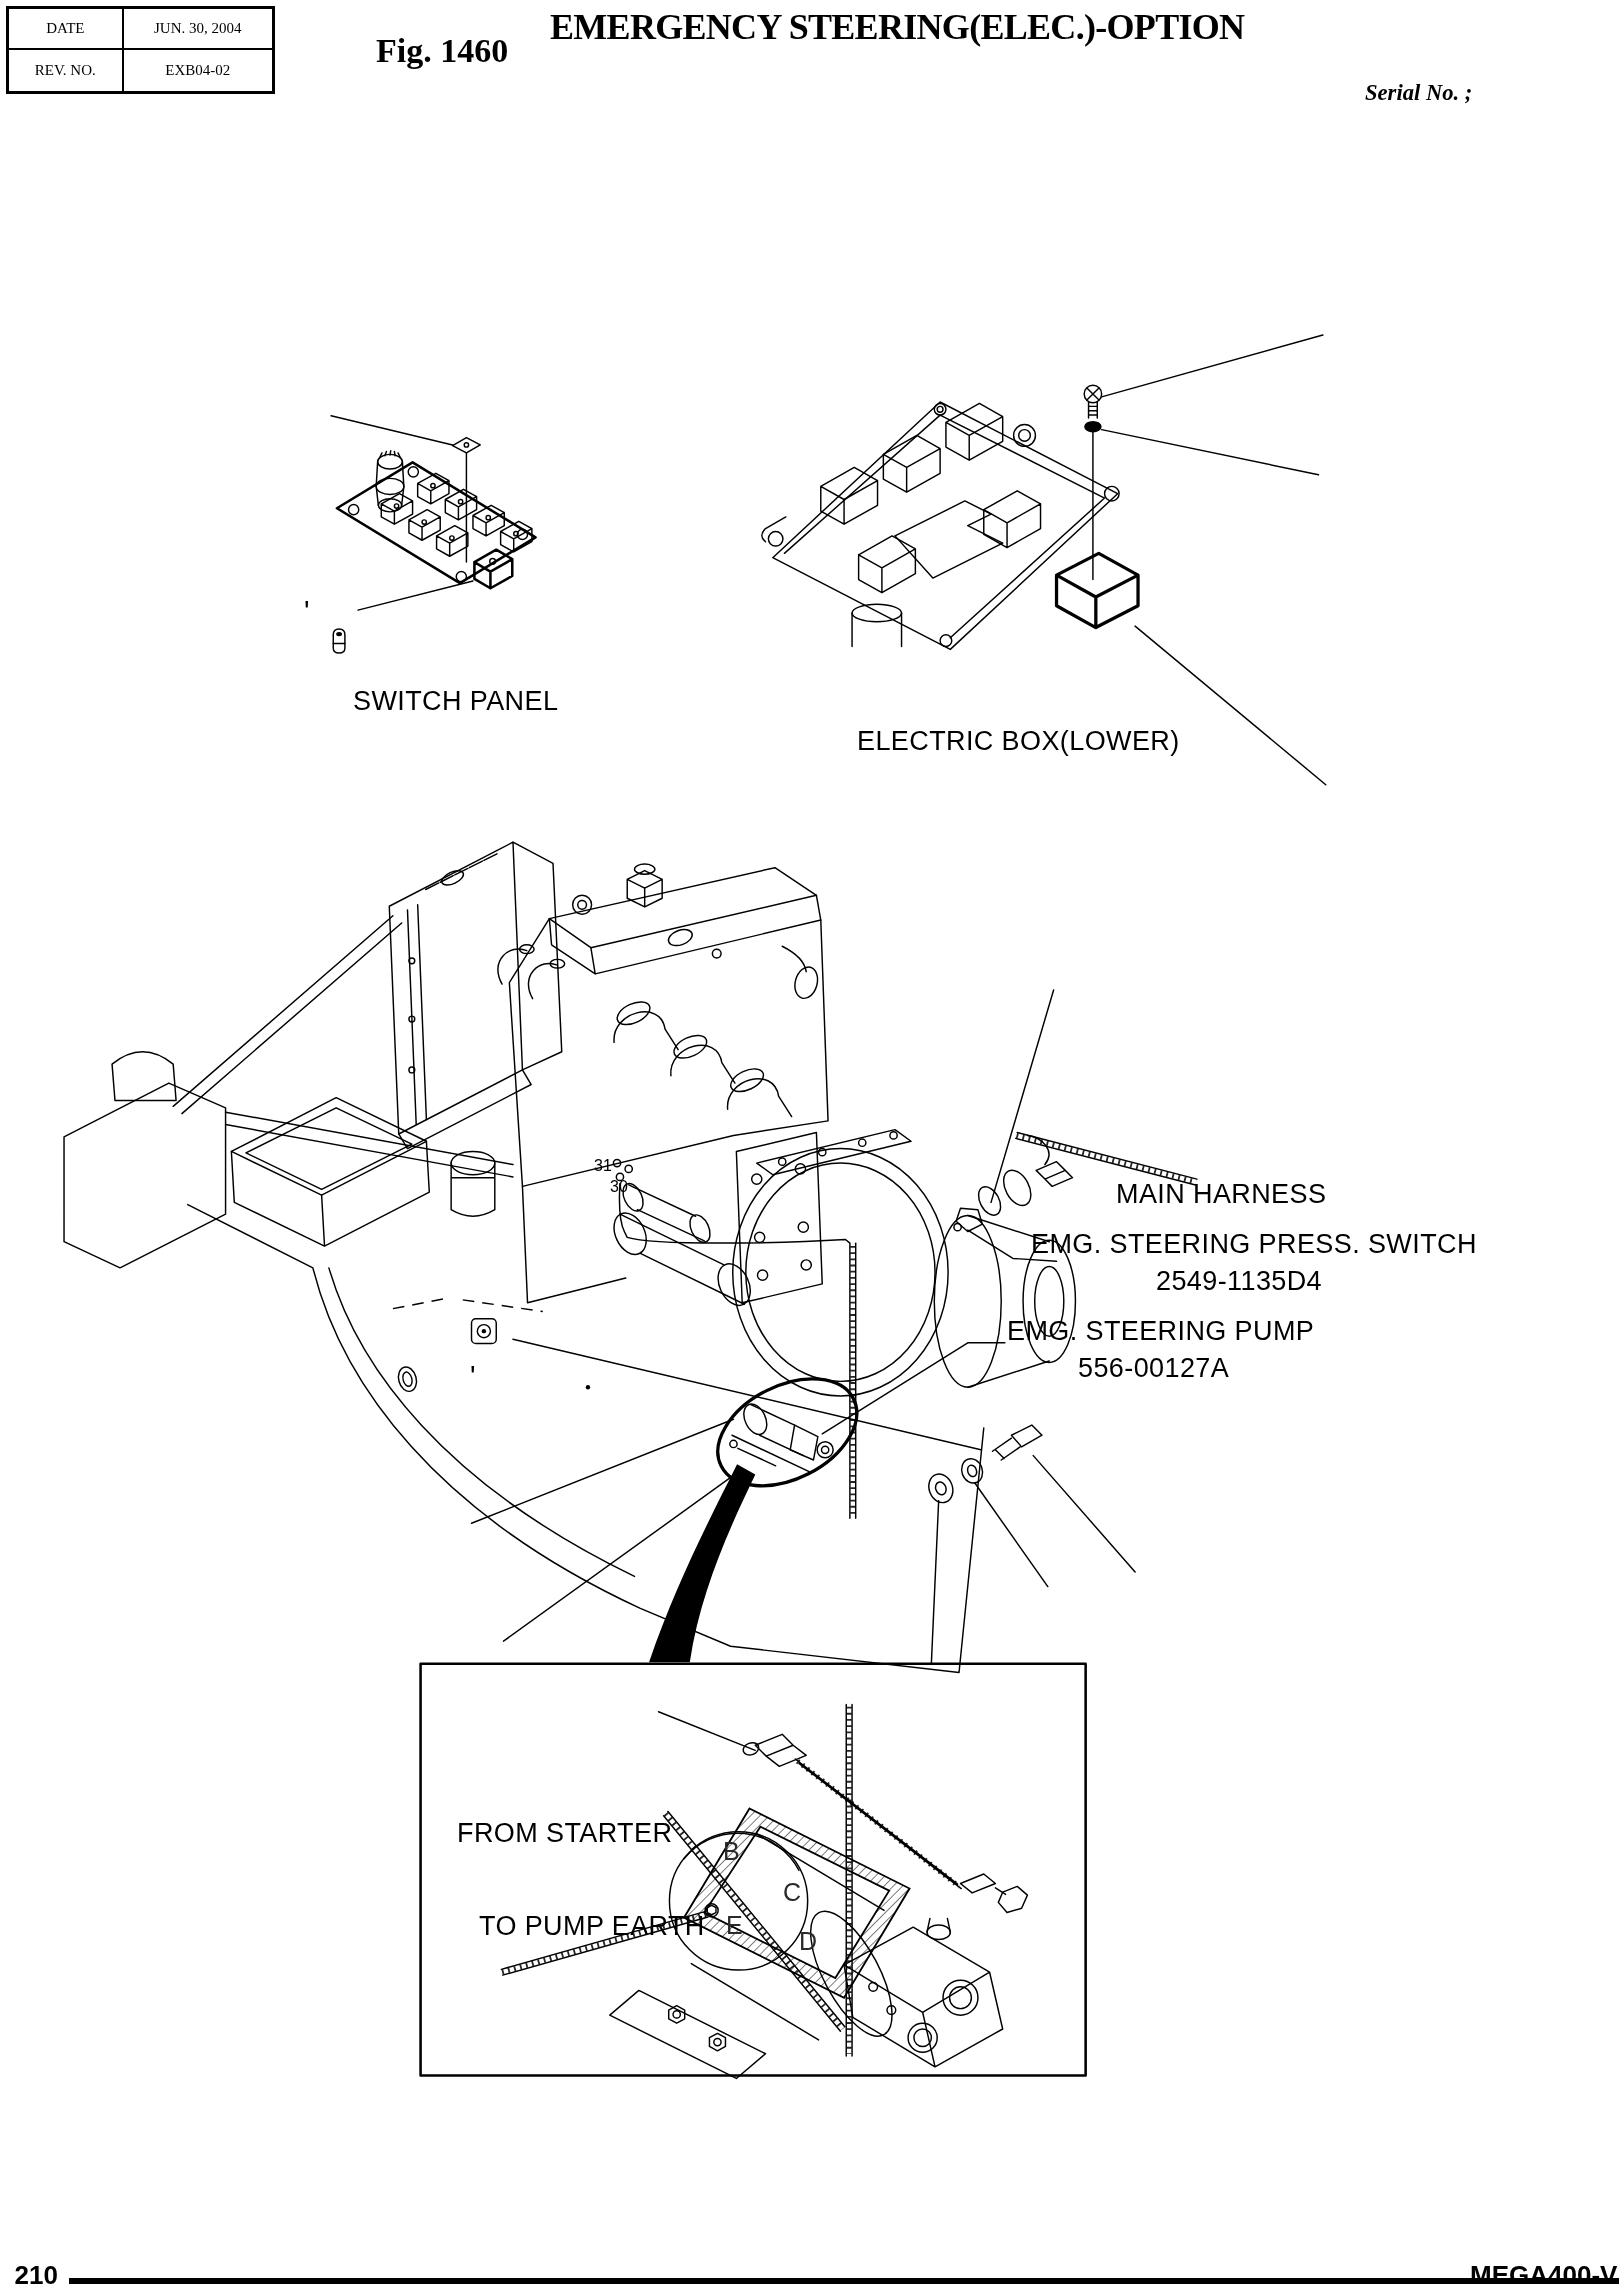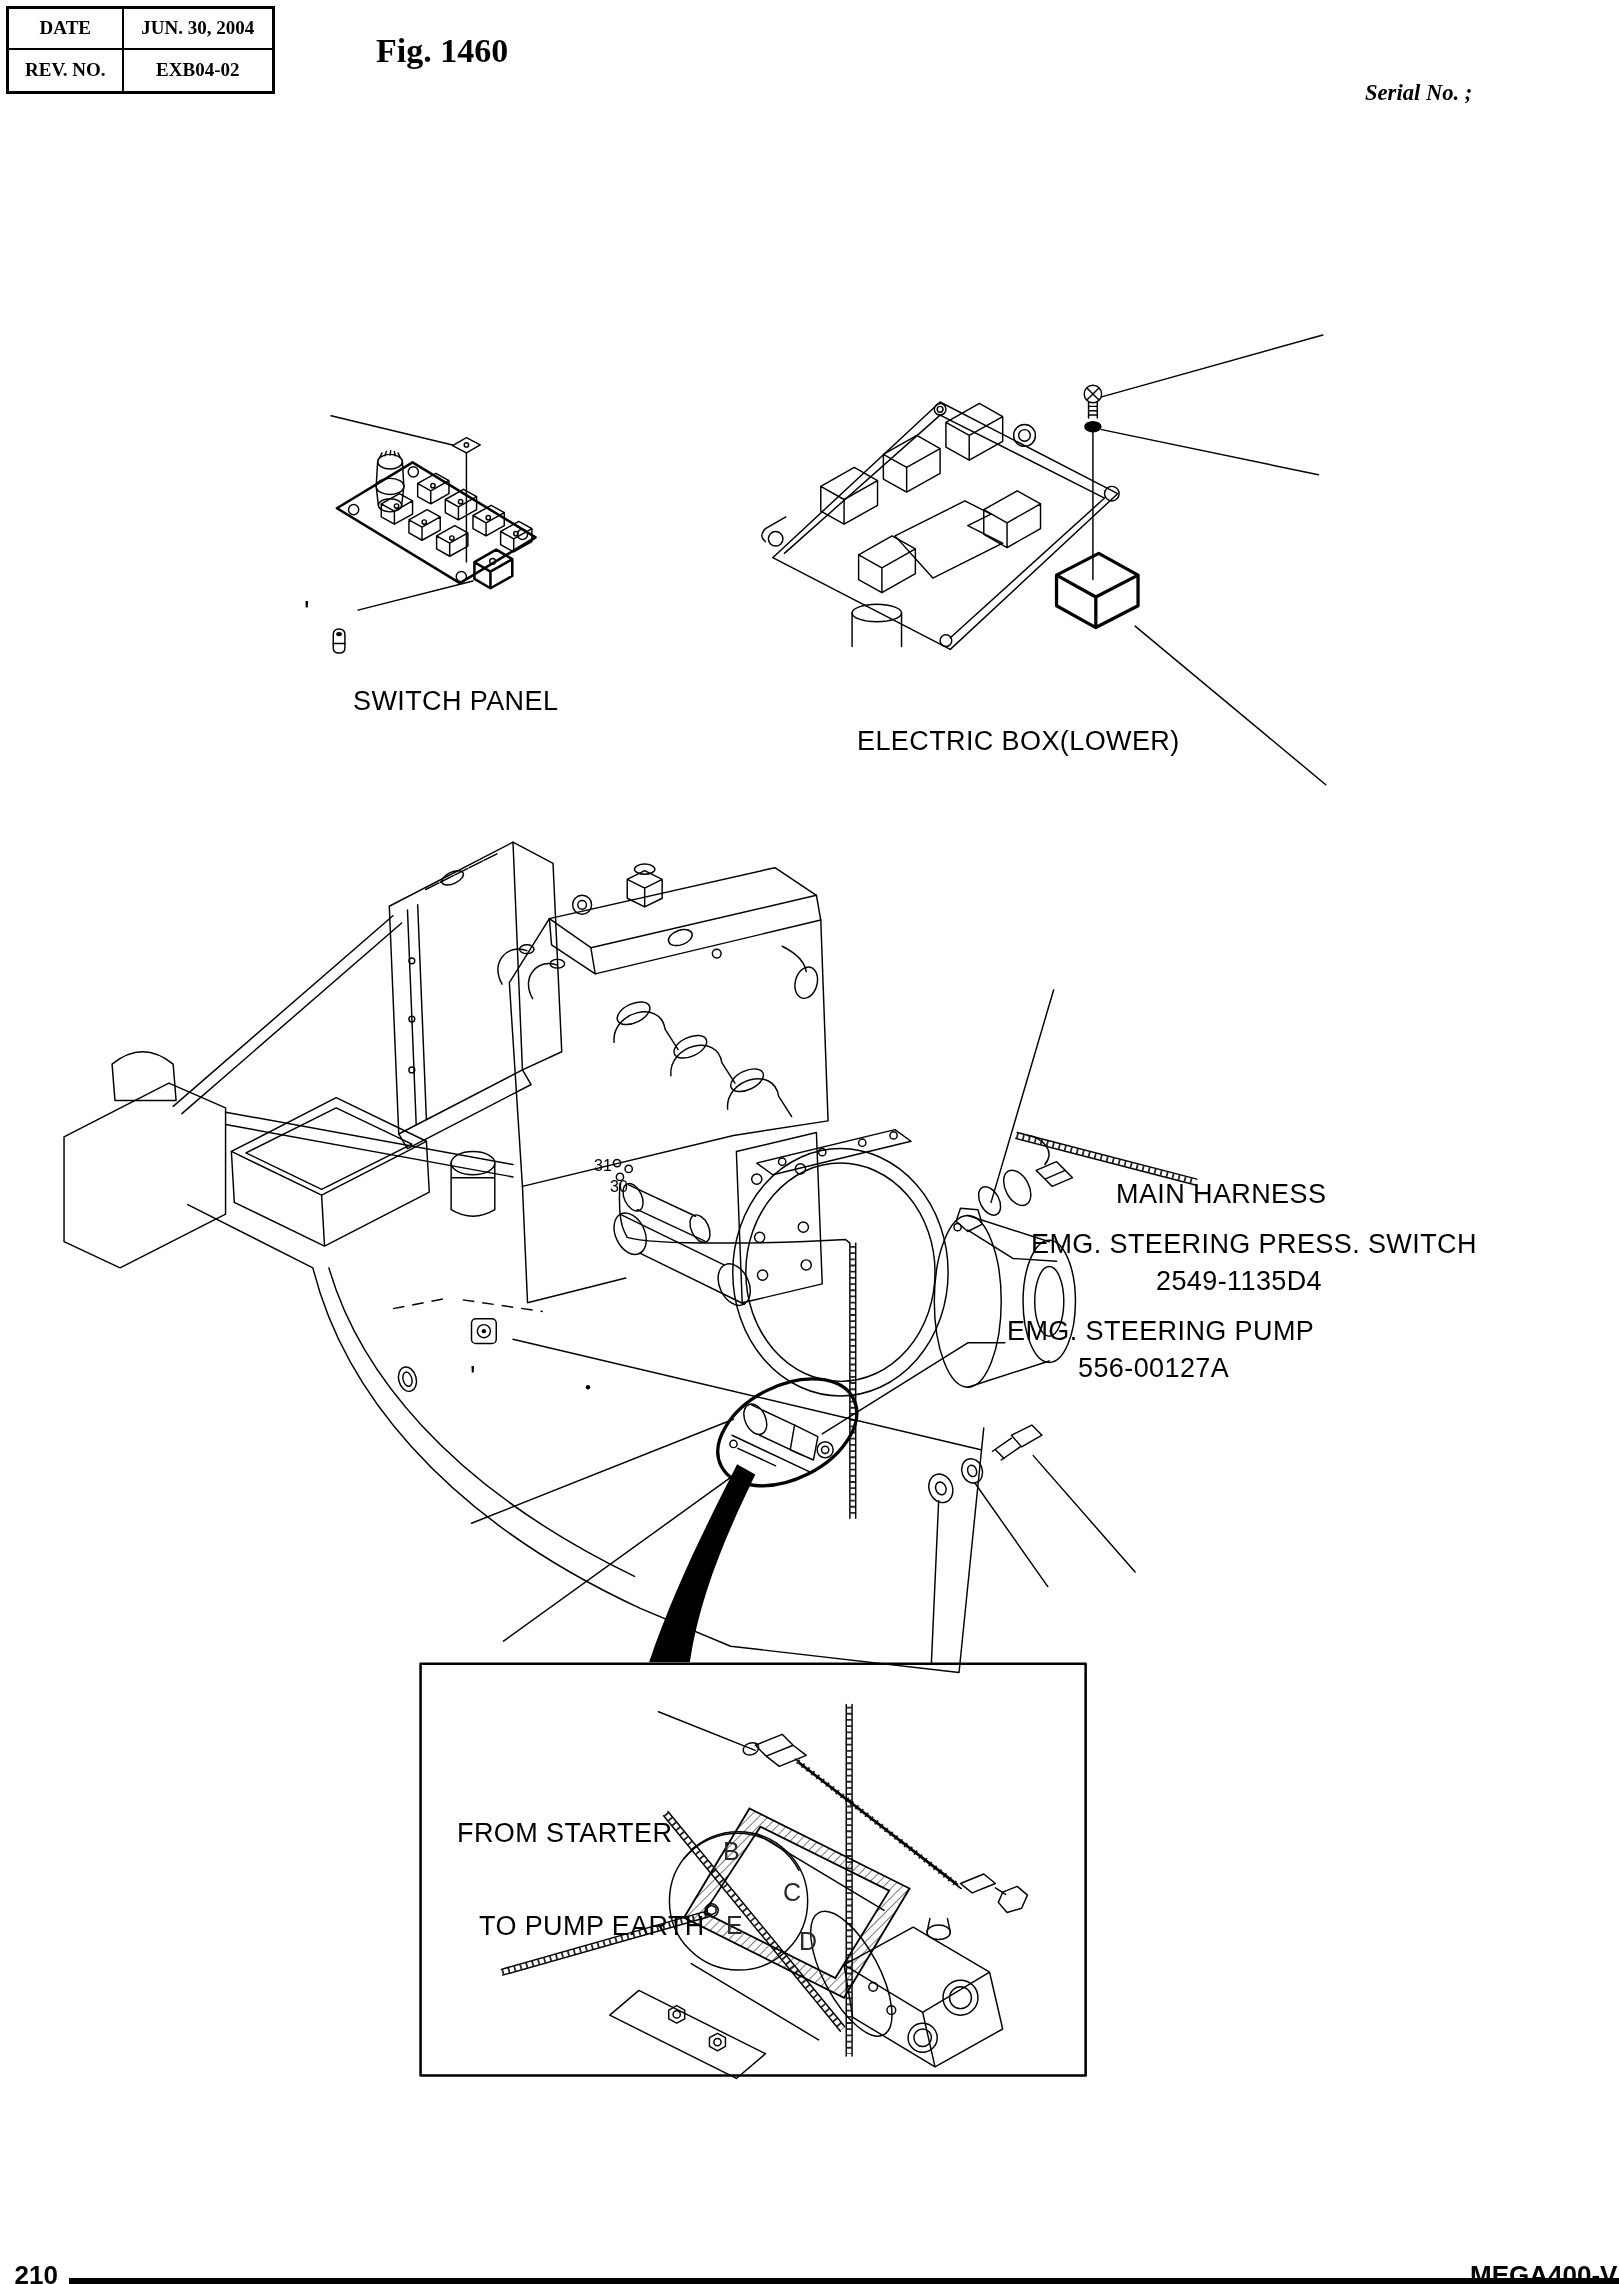--- a/index.html
+++ b/index.html
@@ -3,21 +3,21 @@
 <meta charset="utf-8">
 <style>
   html,body{margin:0;padding:0;background:#888;}
   #page{position:relative;width:1619px;height:2284px;background:#ffffff;overflow:hidden;
         font-family:"Liberation Sans",sans-serif;color:#000;}
   .abs{position:absolute;white-space:nowrap;}
   
   .revtable{position:absolute;left:5.8px;top:5.8px;width:263px;height:82px;border:3.6px solid #000;
             display:grid;grid-template-columns:115px 1fr;grid-template-rows:1fr 1fr;}
   .revtable .cell{display:flex;align-items:center;justify-content:center;
-            font-family:"Liberation Serif",serif;font-weight:bold;font-size:19px;}
+            font-family:"Liberation Serif",serif;font-weight:normal;font-size:15px;}
   .revtable .c1{border-right:2.2px solid #000;}
   .revtable .r1{border-bottom:2.9px solid #000;}
   .figlabel{left:376px;top:32px;font-family:"Liberation Serif",serif;font-weight:bold;font-size:34px;}
   .titleline{left:550px;font-family:"Liberation Serif",serif;font-weight:bold;font-size:36px;
              letter-spacing:-0.7px;}
   .serial{left:1365px;top:80px;font-family:"Liberation Serif",serif;font-weight:bold;font-size:22.6px;font-style:italic;}
   
   .cap{font-size:27px;letter-spacing:0.4px;}
   .term{font-size:25px;color:#2a2a2a;}
   .tiny{font-size:16px;}
@@ -383,20 +383,21 @@
     </g>
   </svg>
 
   <div class="revtable">
     <div class="cell c1 r1">DATE</div>
     <div class="cell r1">JUN. 30, 2004</div>
     <div class="cell c1">REV. NO.</div>
     <div class="cell">EXB04-02</div>
   </div>
   <div class="abs figlabel">Fig. 1460</div>
+  <div class="abs titleline" style="top:5.8px">EMERGENCY STEERING(ELEC.)-OPTION</div>
   <div class="abs serial">Serial No. ;</div>
 
   <div class="abs cap" style="left:353px;top:686px">SWITCH PANEL</div>
   <div class="abs cap" style="left:857px;top:726px">ELECTRIC BOX(LOWER)</div>
 
   <div class="abs cap" style="left:1116px;top:1179px">MAIN HARNESS</div>
   <div class="abs cap" style="left:1031px;top:1229px">EMG. STEERING PRESS. SWITCH</div>
   <div class="abs cap" style="left:1156px;top:1266px">2549-1135D4</div>
   <div class="abs cap" style="left:1007px;top:1316px">EMG. STEERING PUMP</div>
   <div class="abs cap" style="left:1078px;top:1353px">556-00127A</div>

